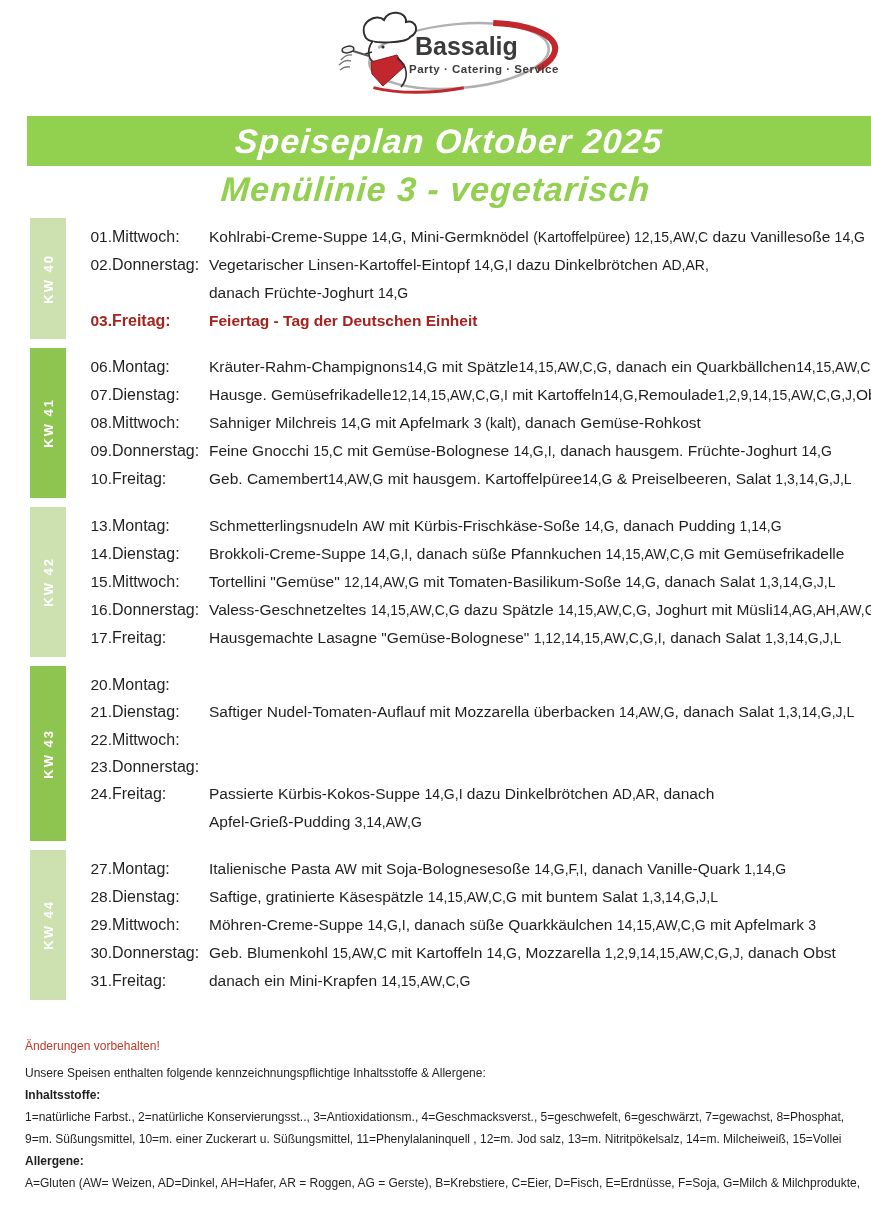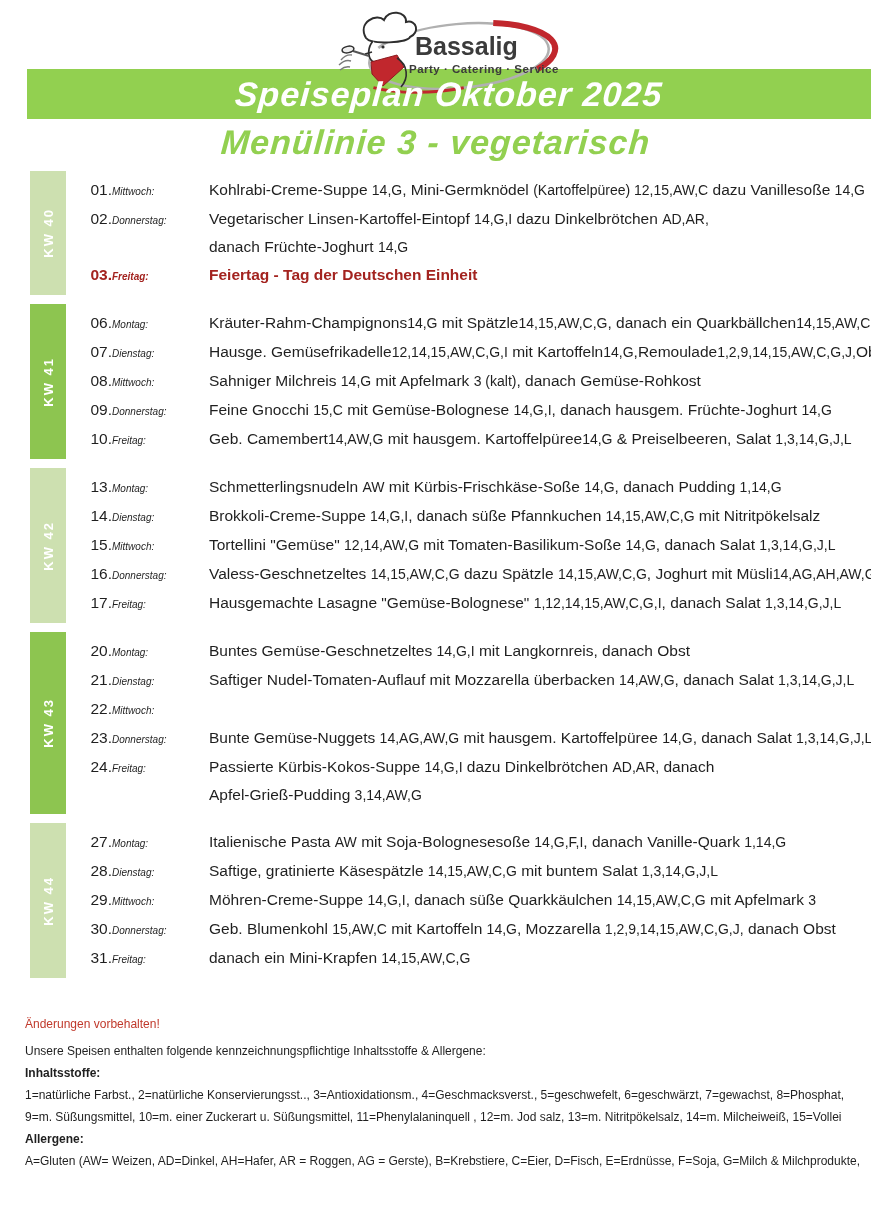--- a/index.html
+++ b/index.html
@@ -17,21 +17,21 @@
     position: relative;
     width: 871px;
     height: 1230px;
     margin: 0 auto;
     background: #fff;
     overflow: hidden;
     font-family: "Liberation Sans", "DejaVu Sans", sans-serif;
     color: var(--ink);
   }
   
-  .logo-wrap { display: flex; justify-content: center; padding-top: 8px; height: 69px; }
+  .logo-wrap { display: flex; justify-content: center; padding-top: 8px; height: 116px; }
   
   .banner {
     margin-left: 27px;
     height: 50px;
     background: var(--banner-green);
     display: flex; align-items: center; justify-content: center;
   }
   .banner-text {
     color: #fff; font-size: 34px; font-weight: 800; font-style: italic;
     letter-spacing: 1px; transform: skewX(-4deg);
@@ -48,21 +48,21 @@
   .kw-bar { width: 36px; flex: 0 0 36px; display: flex; align-items: center; justify-content: center; }
   .kw-bar.light  { background: var(--week-light); }
   .kw-bar.bright { background: var(--week-bright); }
   .kw-label {
     color: #fff; font-weight: bold; font-size: 13px; letter-spacing: 2px;
     writing-mode: vertical-rl; transform: rotate(180deg);
   }
   .rows { flex: 1; padding: 5px 0 5px 9px; }
   .row { display: flex; align-items: baseline; }
   .num { flex: 0 0 37px; font-size: 15.5px; line-height: 27px; text-align: right; }
-  .day { flex: 0 0 97px; font-size: 10px; line-height: 27px; font-style: italic; }
+  .day { flex: 0 0 97px; font-size: 16px; line-height: 27px; }
   .meal { flex: 1; font-size: 15.5px; }
   .meal-line { line-height: 27px; white-space: nowrap; }
   .sm { font-size: 14px; }
   .row.holiday .num, .row.holiday .day, .row.holiday .meal { color: var(--holiday-red); font-weight: bold; }
   
   footer { margin: 40px 0 8px 25px; }
   footer p { margin: 0 0 9px 0; font-size: 12px; line-height: 13px; white-space: nowrap; }
   footer p.red { color: var(--note-red); margin-bottom: 14px; }
   footer p.bold { font-weight: bold; }
   
@@ -198,21 +198,21 @@
     <span class="day">Montag:</span>
     <div class="meal">
               <div class="meal-line"><span>Schmetterlingsnudeln </span><span class="sm">AW</span><span> mit Kürbis-Frischkäse-Soße </span><span class="sm">14,G</span><span>, danach Pudding </span><span class="sm">1,14,G</span></div>
             </div>
   </div>
 
   <div class="row">
     <span class="num">14.</span>
     <span class="day">Dienstag:</span>
     <div class="meal">
-              <div class="meal-line"><span>Brokkoli-Creme-Suppe </span><span class="sm">14,G,I</span><span>, danach süße Pfannkuchen </span><span class="sm">14,15,AW,C,G</span><span> mit Nitritpökelsalz</span></div>
+              <div class="meal-line"><span>Brokkoli-Creme-Suppe </span><span class="sm">14,G,I</span><span>, danach süße Pfannkuchen </span><span class="sm">14,15,AW,C,G</span><span> mit Gemüsefrikadelle</span></div>
             </div>
   </div>
 
   <div class="row">
     <span class="num">15.</span>
     <span class="day">Mittwoch:</span>
     <div class="meal">
               <div class="meal-line"><span>Tortellini "Gemüse" </span><span class="sm">12,14,AW,G</span><span> mit Tomaten-Basilikum-Soße </span><span class="sm">14,G</span><span>, danach Salat </span><span class="sm">1,3,14,G,J,L</span></div>
             </div>
   </div>
@@ -236,44 +236,38 @@
   </section>
 
   <section class="week">
     <div class="kw-bar bright">
       <span class="kw-label">KW 43</span>
     </div>
     <div class="rows">
   <div class="row">
     <span class="num">20.</span>
     <span class="day">Montag:</span>
-    <div class="meal">
-              <div class="meal-line"><span>Buntes Gemüse-Geschnetzeltes </span><span class="sm">14,G,I</span><span> mit Langkornreis, danach Obst</span></div>
-            </div>
   </div>
 
   <div class="row">
     <span class="num">21.</span>
     <span class="day">Dienstag:</span>
     <div class="meal">
               <div class="meal-line"><span>Saftiger Nudel-Tomaten-Auflauf mit Mozzarella überbacken </span><span class="sm">14,AW,G</span><span>, danach Salat </span><span class="sm">1,3,14,G,J,L</span></div>
             </div>
   </div>
 
   <div class="row">
     <span class="num">22.</span>
     <span class="day">Mittwoch:</span>
   </div>
 
   <div class="row">
     <span class="num">23.</span>
     <span class="day">Donnerstag:</span>
-    <div class="meal">
-              <div class="meal-line"><span>Bunte Gemüse-Nuggets </span><span class="sm">14,AG,AW,G</span><span> mit hausgem. Kartoffelpüree </span><span class="sm">14,G</span><span>, danach Salat </span><span class="sm">1,3,14,G,J,L</span></div>
-            </div>
   </div>
 
   <div class="row">
     <span class="num">24.</span>
     <span class="day">Freitag:</span>
     <div class="meal">
               <div class="meal-line"><span>Passierte Kürbis-Kokos-Suppe </span><span class="sm">14,G,I</span><span> dazu Dinkelbrötchen </span><span class="sm">AD,AR,</span><span> danach</span></div>
               <div class="meal-line"><span>Apfel-Grieß-Pudding </span><span class="sm">3,14,AW,G</span></div>
             </div>
   </div>

